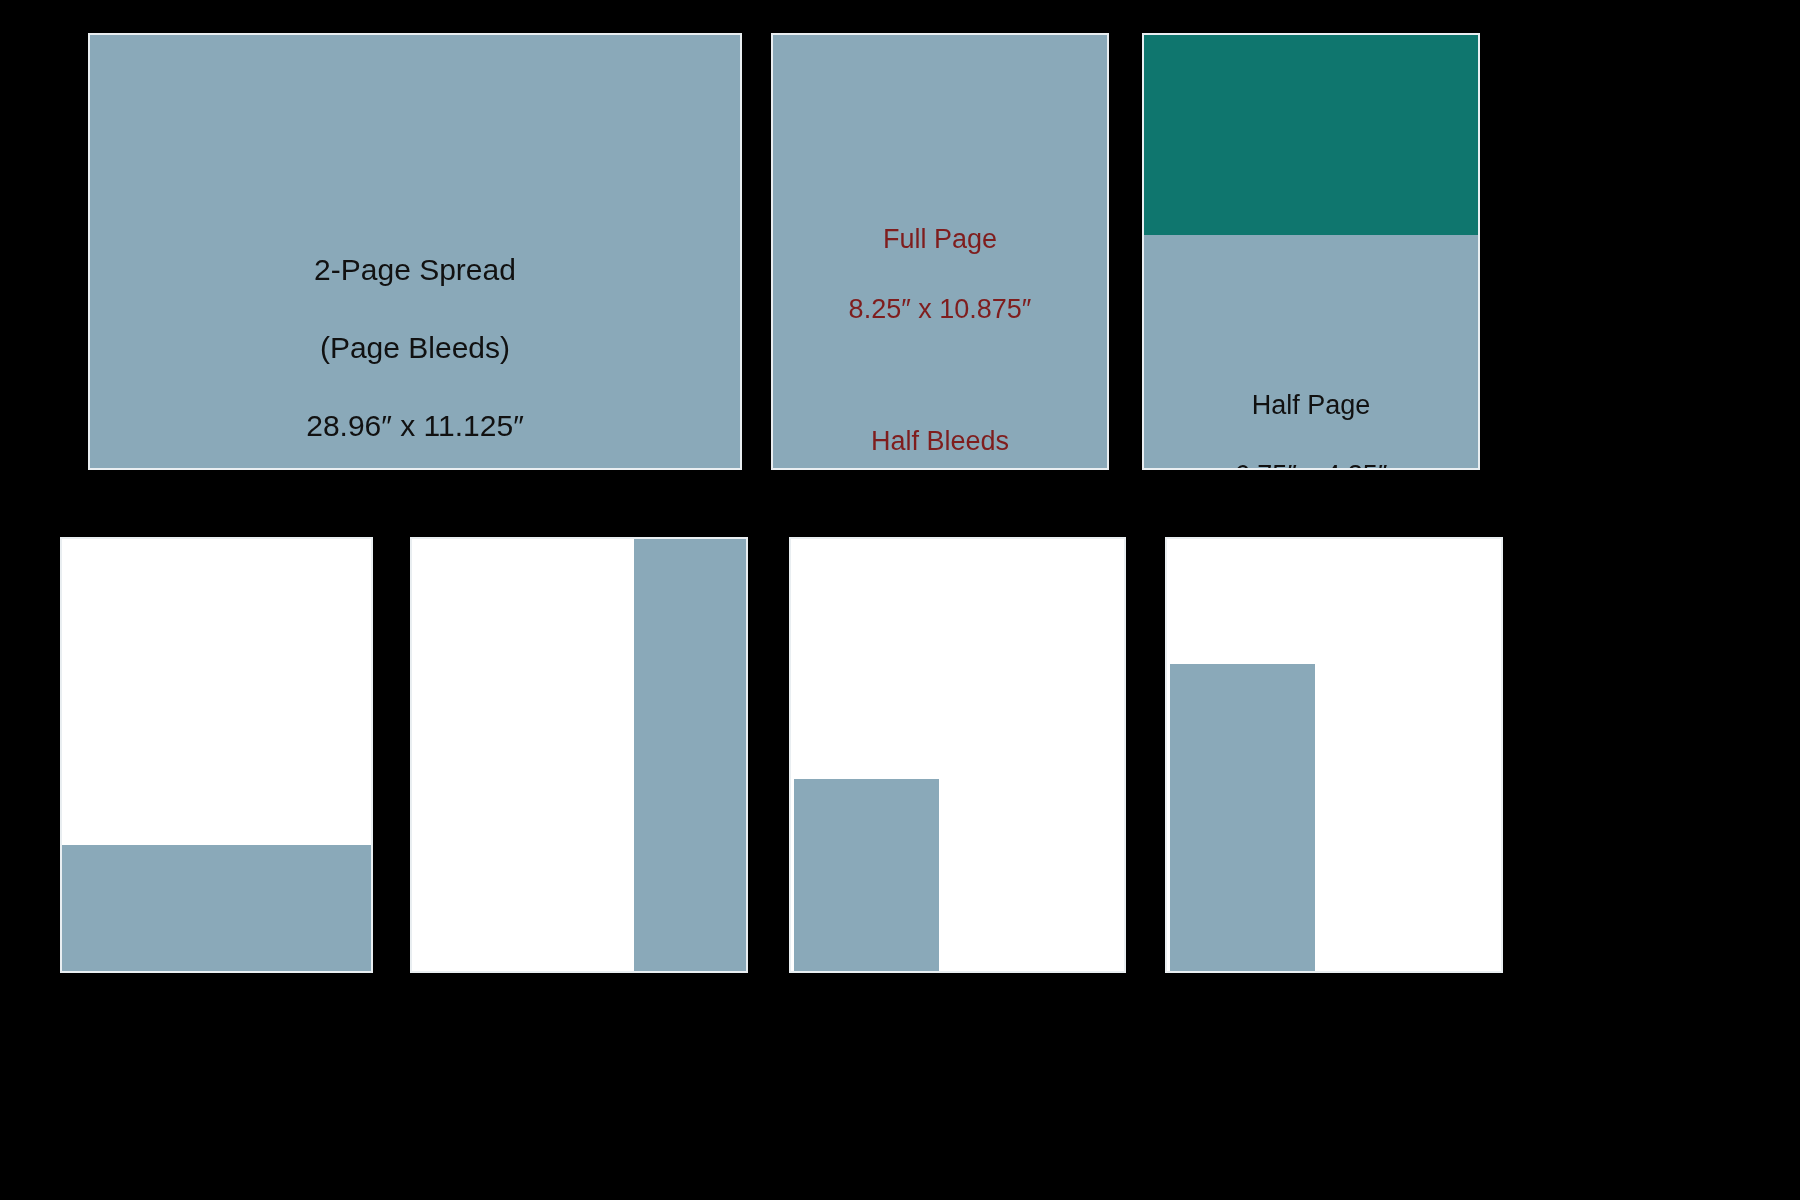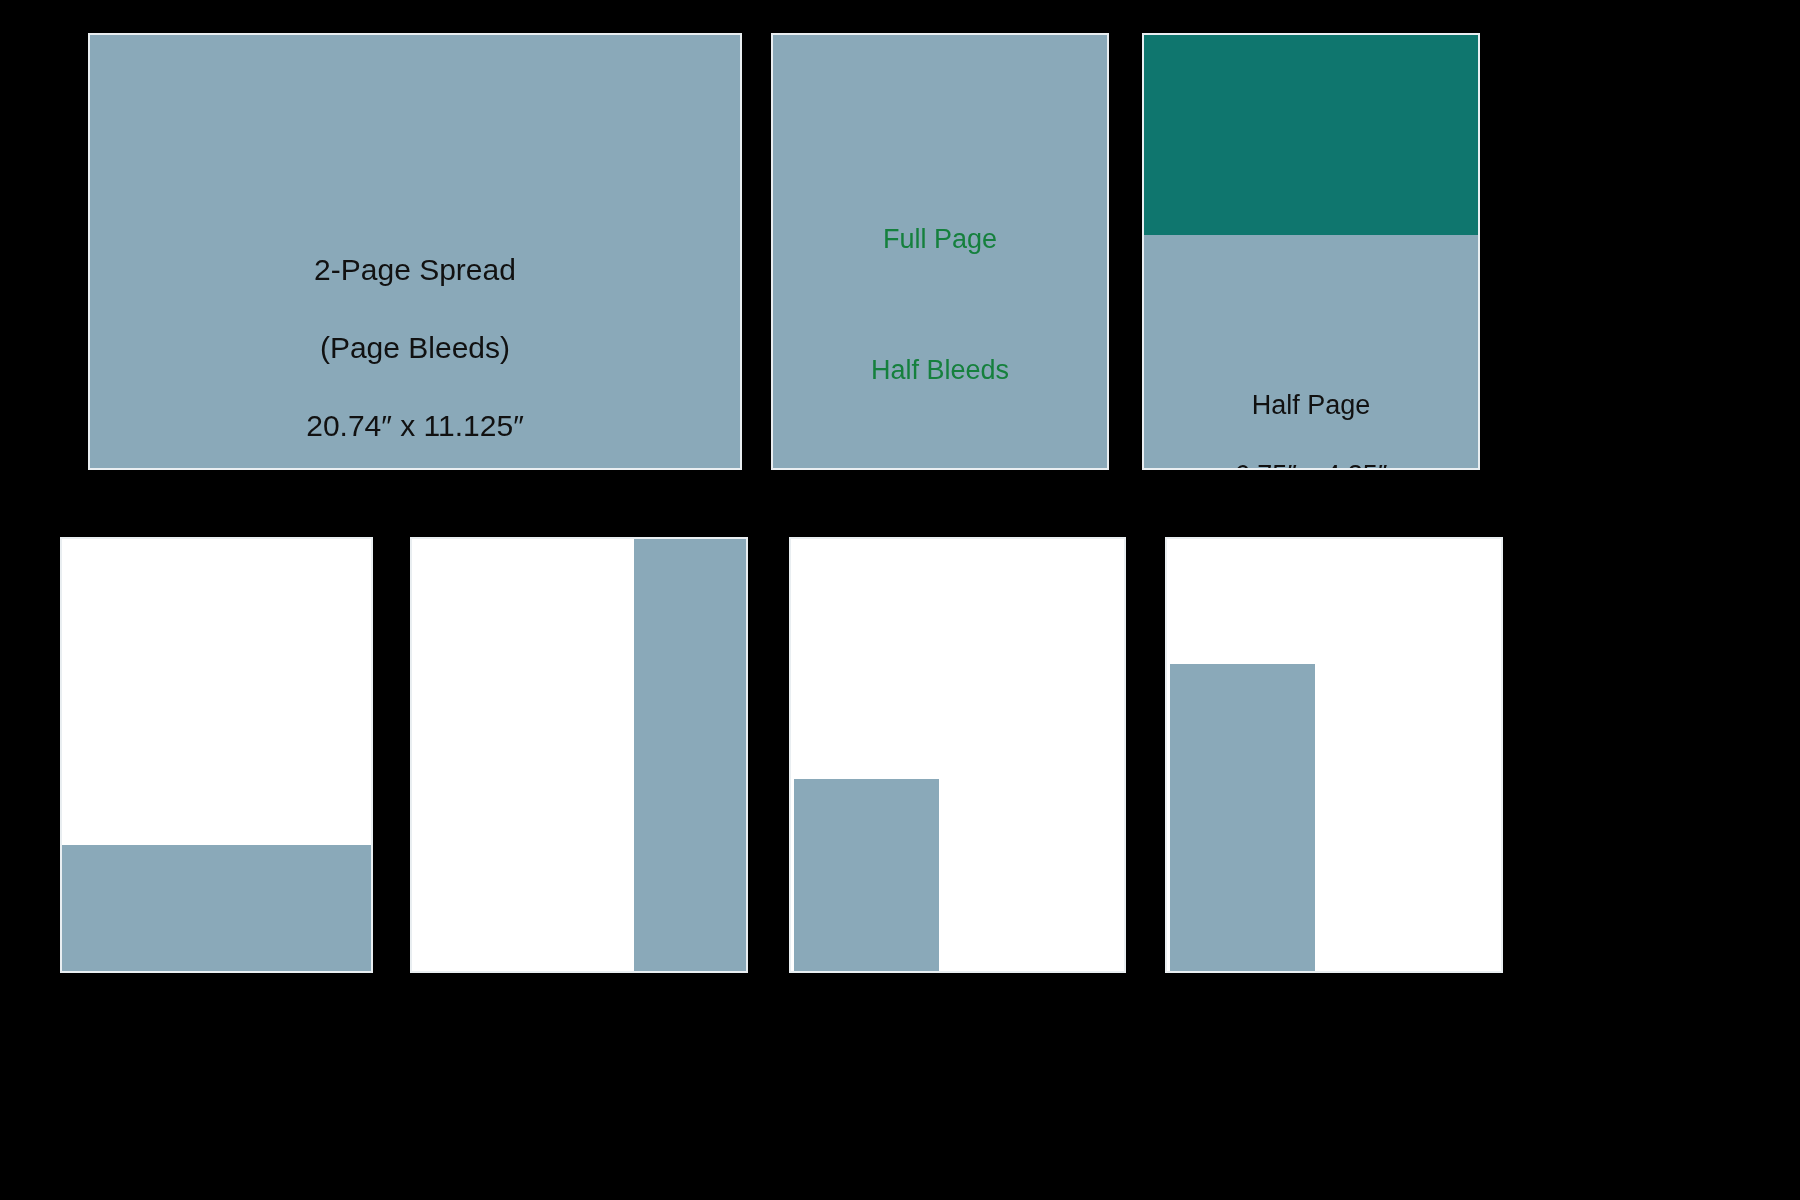--- a/index.html
+++ b/index.html
@@ -82,28 +82,29 @@
 </head>
 <body>
 
 <div id="board" style="background: rgb(0, 0, 0);">
 
   <div class="panel" id="panel-spread" style="background: rgb(255, 255, 255); border-color: rgb(233, 238, 241);">
     <div class="fill" style="background: rgb(138, 169, 185);"></div>
     <div class="caption" style="color: rgb(17, 17, 17);">
       <span class="line">2-Page Spread</span>
       <span class="line">(Page Bleeds)</span>
-      <span class="line">20.74″ x 11.125″</span>
+      <span class="line">28.96″ x 11.125″</span>
     </div>
   </div>
 
   <div class="panel" id="panel-fullpage" style="background: rgb(255, 255, 255); border-color: rgb(233, 238, 241);">
     <div class="fill" style="background: rgb(138, 169, 185);"></div>
-    <div class="caption" style="color: #15803d;">
+    <div class="caption" style="color: #7f1d1d;">
       <span class="line">Full Page</span>
+      <span class="line">8.25″ x 10.875″</span>
       <span class="gap"></span>
       <span class="line">Half Bleeds</span>
       
     </div>
   </div>
 
   <div class="panel" id="panel-halfpage" style="background: #0f766e; border-color: rgb(233, 238, 241);">
     <div class="fill" style="background: rgb(138, 169, 185);"></div>
     <div class="caption" style="color: rgb(17, 17, 17);">
       <span class="line">Half Page</span>

